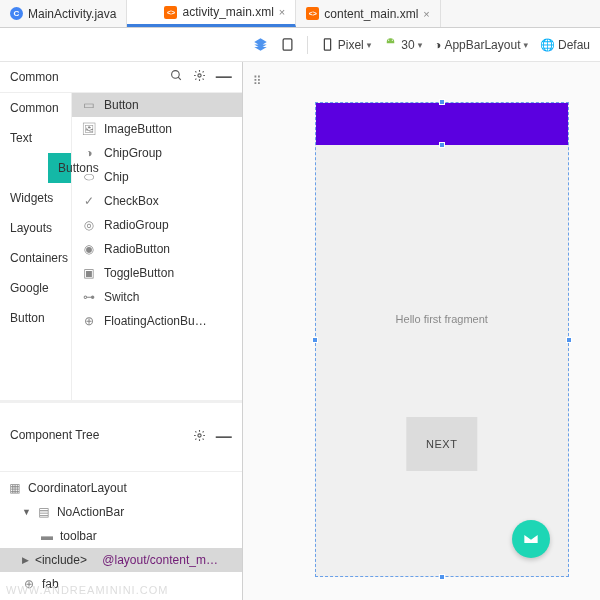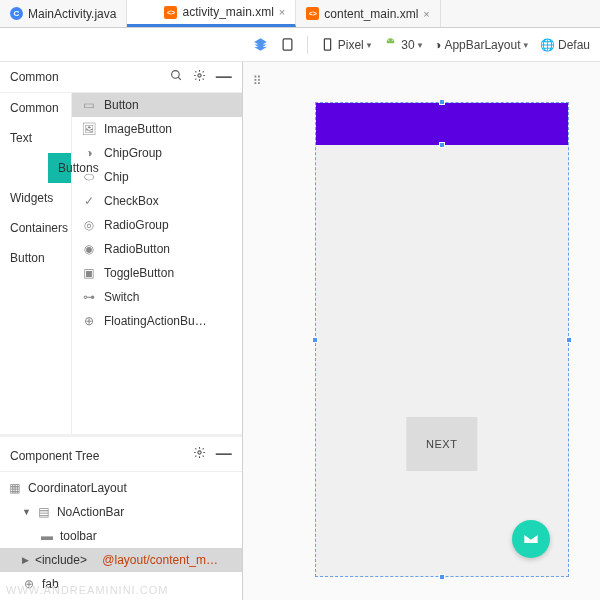--- a/index.html
+++ b/index.html
@@ -17,28 +17,28 @@
 .palette-hdr { display: flex; align-items: center; justify-content: space-between; padding: 6px 10px; border-bottom: 1px solid #eee; }
 .palette-hdr-tools { display: flex; gap: 10px; align-items: center; color: #555; }
 .palette-body { display: flex; flex: 1; min-height: 230px; }
 .cats { width: 72px; border-right: 1px solid #eee; }
 .cat { padding: 8px 10px; cursor: pointer; }
 .cat.sel { background: #14b8a6; margin-left: 48px; }
 .items { flex: 1; }
 .item { display: flex; align-items: center; gap: 8px; padding: 5px 10px; cursor: pointer; }
 .item.sel { background: #d8d8d8; }
 .item-ico { width: 14px; height: 12px; display: inline-flex; align-items: center; justify-content: center; color: #888; }
-.ctree-hdr { display: flex; align-items: flex-end; justify-content: space-between; padding: 8px 10px; border-top: 3px solid #f0f0f0; border-bottom: 1px solid #eee; }
+.ctree-hdr { display: flex; align-items: flex-start; justify-content: space-between; padding: 25px 10px; border-top: 3px solid #f0f0f0; border-bottom: 1px solid #eee; }
 .tree { padding: 4px 0; }
 .trow { display: flex; align-items: center; gap: 6px; padding: 5px 8px; cursor: pointer; }
 .trow.sel { background: #d8d8d8; }
 .indent1 { padding-left: 22px; }
 .indent2 { padding-left: 40px; }
 .tico { width: 14px; height: 12px; display: inline-flex; align-items: center; justify-content: center; color: #888; }
-.dim { color: #c2410c; }
+.dim { color: #701a75; }
 .right { flex: 1; display: flex; flex-direction: column; }
 .toolbar { display: flex; align-items: center; gap: 12px; padding: 6px 10px; border-bottom: 1px solid #e5e5e5; height: 34px; margin-top: -34px; background: #fff; position: relative; z-index: 1; }
 .tbtn { display: flex; align-items: center; gap: 3px; color: #444; cursor: pointer; }
 .tbtn svg { width: 15px; height: 15px; }
 .sep { width: 1px; height: 18px; background: #ddd; }
 .canvas-wrap { flex: 1; background: #fafafa; position: relative; padding: 12px 0 0 8px; }
 .drag-ico { position: absolute; top: 12px; left: 10px; color: #888; }
 .device { position: absolute; top: 40px; left: 72px; width: 254px; height: 475px; border: 1px dashed #6aa0e8; background: #f0f0f0; }
 .appbar { height: 42px; background: #5b00e0; position: relative; }
 .handle { position: absolute; width: 6px; height: 6px; background: #4f94ef; border: 1px solid #fff; }
@@ -85,21 +85,23 @@
             </svg></span>
         <span style="font-size:16px;font-weight:bold">—</span>
       </div>
     </div>
     <div class="palette-body">
       <div class="cats">
         <div class="cat">Common</div>
         <div class="cat">Text</div>
         <div class="cat sel">Buttons</div>
         <div class="cat">Widgets</div>
+        <div class="cat">Layouts</div>
         <div class="cat">Containers</div>
+        <div class="cat">Google</div>
         <div class="cat">Button</div>
       </div>
       <div class="items">
         <div class="item sel">
             <span class="item-ico">▭</span>
             <span>Button</span>
           </div>
         <div class="item">
             <span class="item-ico">🖼</span>
             <span>ImageButton</span>
@@ -212,20 +214,21 @@
     </div>
     <div class="canvas-wrap">
       <span class="drag-ico">⠿</span>
       <div class="device">
         <div class="appbar"></div>
         <div class="handle" style="top:-4px;left:50%;margin-left:-3px"></div>
         <div class="handle" style="top:39px;left:50%;margin-left:-3px"></div>
         <div class="handle" style="bottom:-4px;left:50%;margin-left:-3px"></div>
         <div class="handle" style="top:50%;left:-4px;margin-top:-3px"></div>
         <div class="handle" style="top:50%;right:-4px;margin-top:-3px"></div>
+        <div class="preview-text">Hello first fragment</div>
         <div class="next-btn">NEXT</div>
         <div class="fab">
           <svg width="16" height="16" viewBox="0 0 24 24" fill="#fff">
               <path d="M2 6h20v12H2z M2 6l10 7 10-7"></path>
             </svg>
         </div>
       </div>
     </div>
   </div>
 </div>

